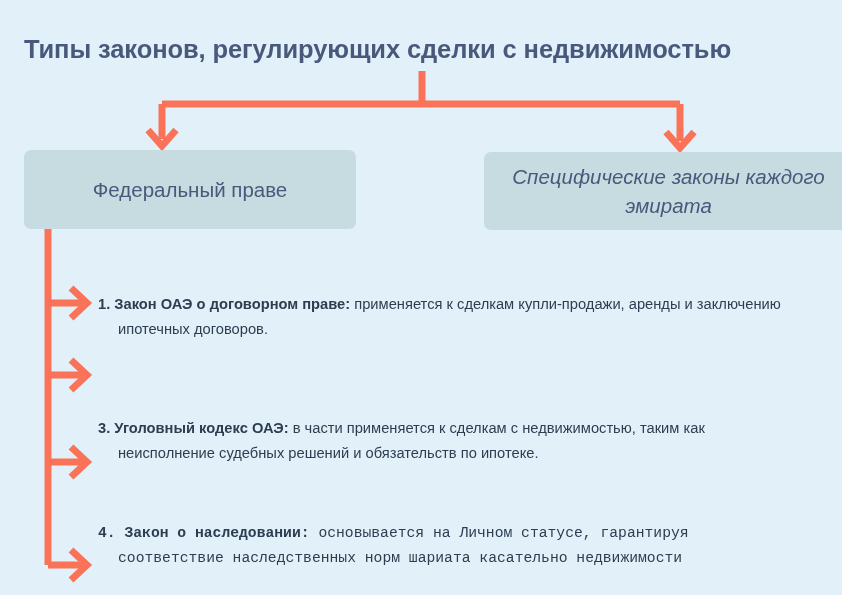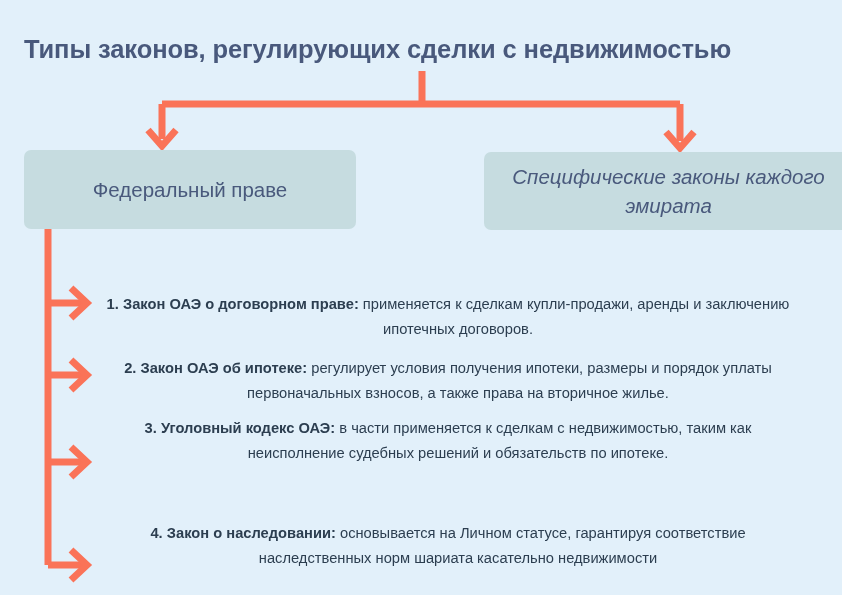--- a/index.html
+++ b/index.html
@@ -90,32 +90,31 @@
     position: absolute;
     left: 98px;
     color: #2c3e50;
     font-size: 14.7px;
     line-height: 24.5px;
     width: 700px;
   }
   .list-item .body {
     text-indent: -20px;
     padding-left: 20px;
-    text-align: center;
   }
   .num {
     font-weight: bold;
   }
   .lead {
     font-weight: bold;
   }
   #item-1 { top: 292px; }
   #item-2 { top: 356px; }
   #item-3 { top: 416px; }
-  #item-4 { top: 521px; }
+  #item-4 { top: 521px; font-family: Liberation Mono, monospace; }
 </style>
 </head>
 <body>
 
 <div id="canvas">
 
   <div class="title">Типы законов, регулирующих сделки с недвижимостью</div>
 
   <svg id="connectors" viewBox="0 0 842 595" width="842" height="595">
 
@@ -156,26 +155,20 @@
   <div class="footnote">
   </div>
 
   <div class="list-item" id="item-1">
     <div class="body">
       <span class="num">1.</span>
       <span class="lead">Закон ОАЭ о договорном праве</span><span class="lead">: </span><span>применяется к сделкам купли-продажи, аренды и заключению ипотечных договоров.</span>
     </div>
   </div>
 
-  <div class="list-item" id="item-2">
-    <div class="body">
-      <span class="num">2.</span>
-      <span class="lead">Закон ОАЭ об ипотеке</span><span class="lead">: </span><span>регулирует условия получения ипотеки, размеры и порядок уплаты первоначальных взносов, а также права на вторичное жилье.</span>
-    </div>
-  </div>
 
   <div class="list-item" id="item-3">
     <div class="body">
       <span class="num">3.</span>
       <span class="lead">Уголовный кодекс ОАЭ</span><span class="lead">: </span><span>в части применяется к сделкам с недвижимостью, таким как неисполнение судебных решений и обязательств по ипотеке.</span>
     </div>
   </div>
 
   <div class="list-item" id="item-4">
     <div class="body">

